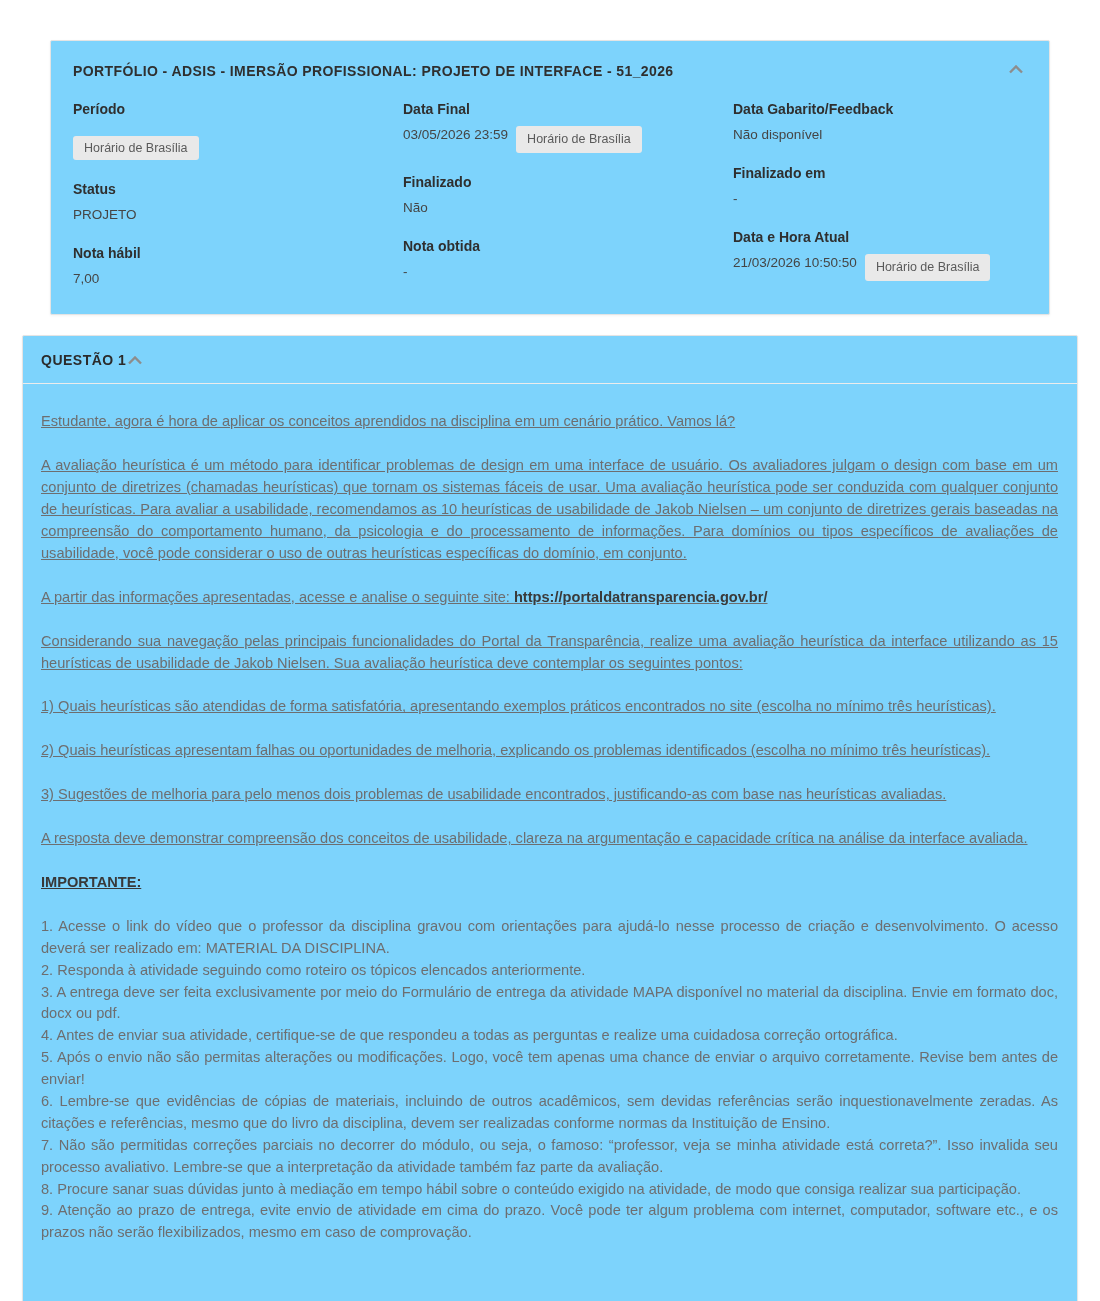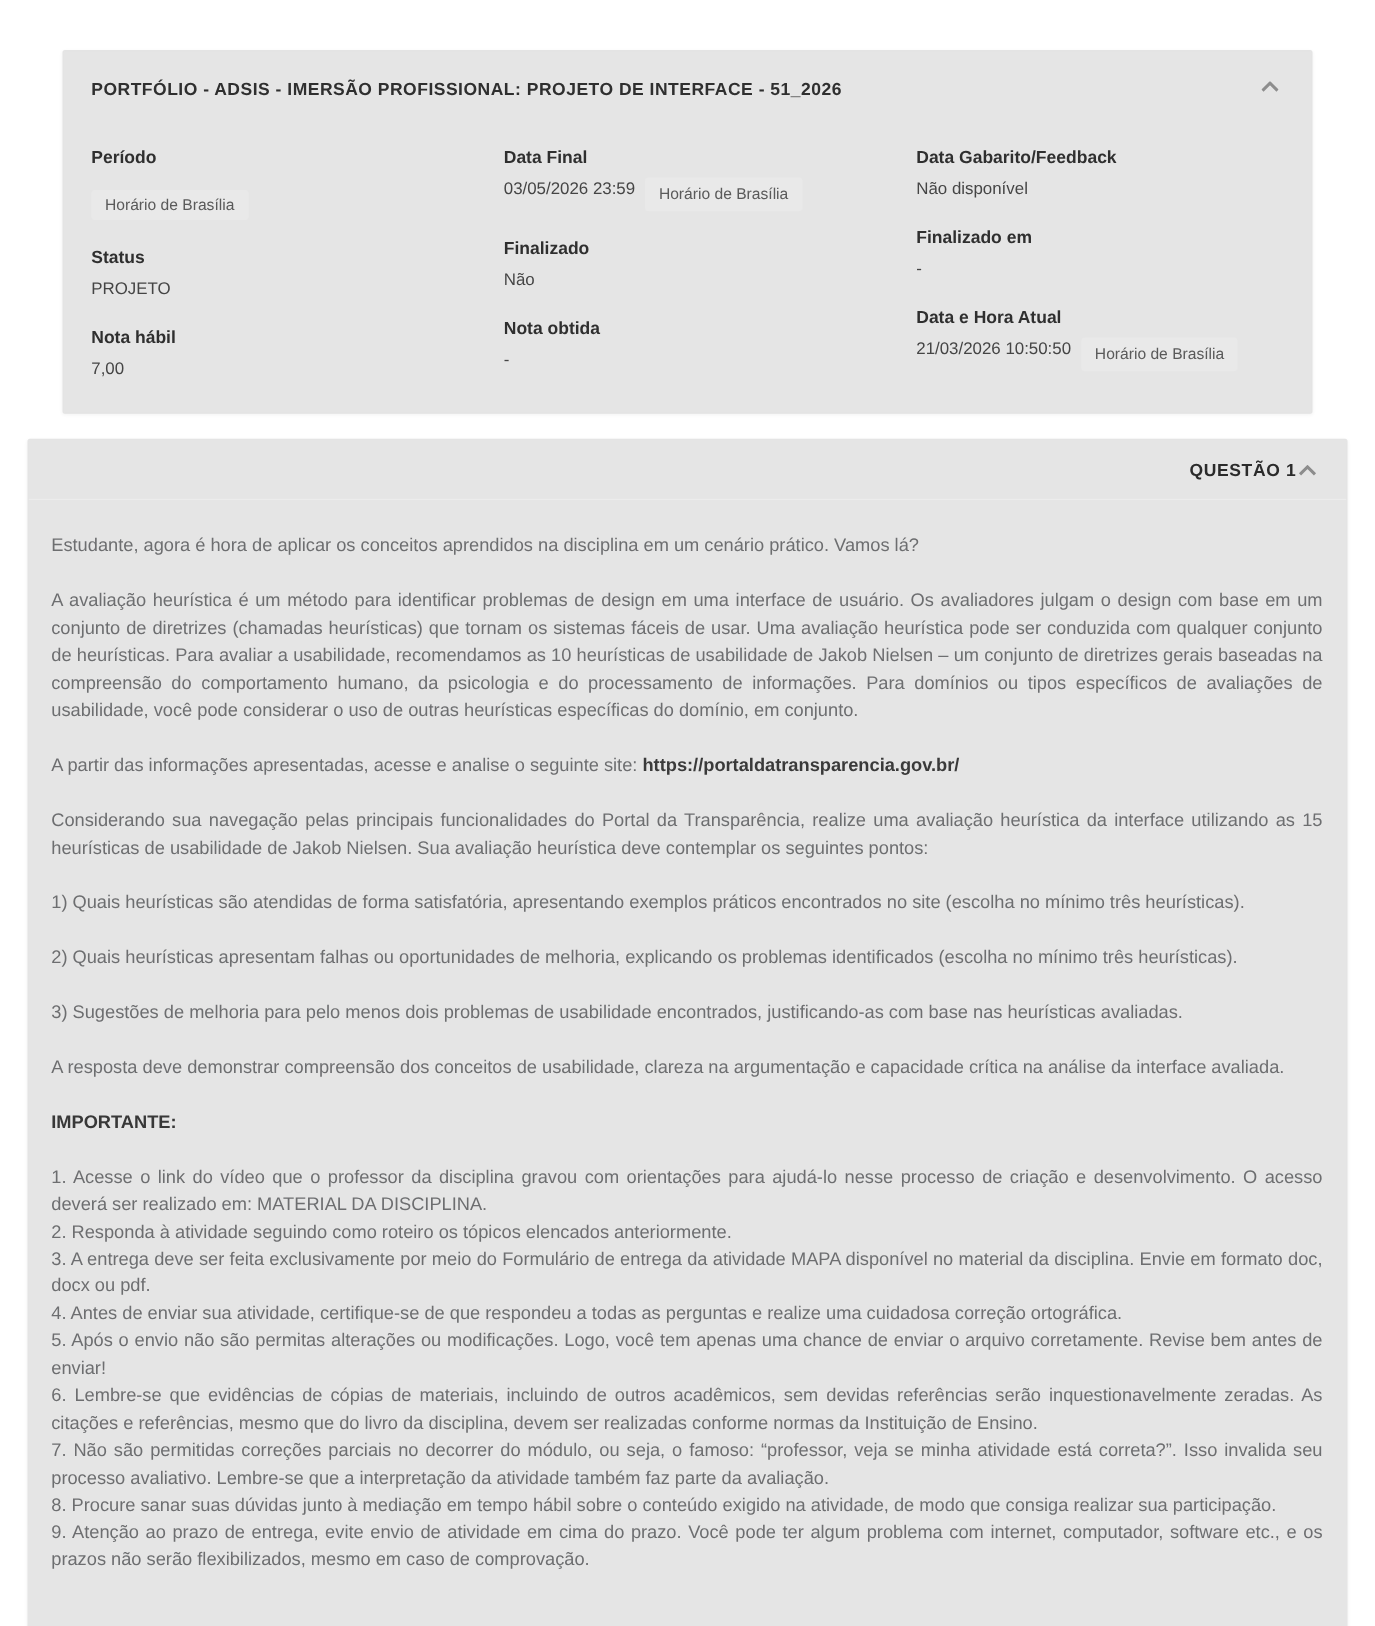--- a/index.html
+++ b/index.html
@@ -3,21 +3,21 @@
 <meta charset="utf-8">
 <style>
   * { box-sizing: border-box; margin: 0; padding: 0; }
   html, body {
     width: 1100px;
     min-height: 1301px;
     background: #ffffff;
     font-family: "Liberation Sans", "DejaVu Sans", sans-serif;
   }
   .card {
-    background: #e5e5e5;
+    background: #7dd3fc;
     border: 1px solid #e4e4e4;
     border-radius: 2px;
     box-shadow: 0 1px 3px rgba(0,0,0,0.05);
   }
 
   
   .assignment-card {
     margin: 40px 50px 0 50px;
     padding: 22px 24px 26px 22px;
   }
@@ -38,21 +38,21 @@
     cursor: pointer;
     padding: 2px;
     line-height: 0;
     color: #8d8d8d;
   }
   .collapse-btn svg { display: block; }
 
   .assignment-grid {
     display: grid;
     grid-template-columns: 330px 330px 1fr;
-    margin-top: 38px;
+    margin-top: 22px;
   }
   .field { margin-bottom: 21px; }
   .field:last-child { margin-bottom: 0; }
   .field-label {
     font-size: 14px;
     font-weight: 700;
     color: #2f2f2f;
     margin-bottom: 9px;
   }
   .field-value {
@@ -76,39 +76,40 @@
   }
   .badge-under { margin-top: 10px; }
 
   
   .question-card {
     margin: 20px 22px 40px 22px;
   }
   .question-head {
     display: flex;
     align-items: center;
-    justify-content: flex-end;
+    justify-content: flex-start;
     padding: 16px 22px 15px 18px;
     border-bottom: 1px solid #ececec;
   }
   .question-title {
     font-size: 14px;
     font-weight: 700;
     color: #2b2b2b;
     letter-spacing: 0.5px;
   }
   .question-body {
     padding: 27px 19px 46px 18px;
     color: #6d6e70;
     font-size: 14.6px;
     line-height: 1.5;
   }
   .question-body p {
     margin: 0 0 22px 0;
     text-align: justify;
+    text-decoration: underline;
   }
   .strong-link {
     font-weight: 700;
     color: #3a3a3a;
     text-decoration: none;
   }
   .important-label {
     font-weight: 700;
     color: #383838;
     margin: 0 0 22px 0;

